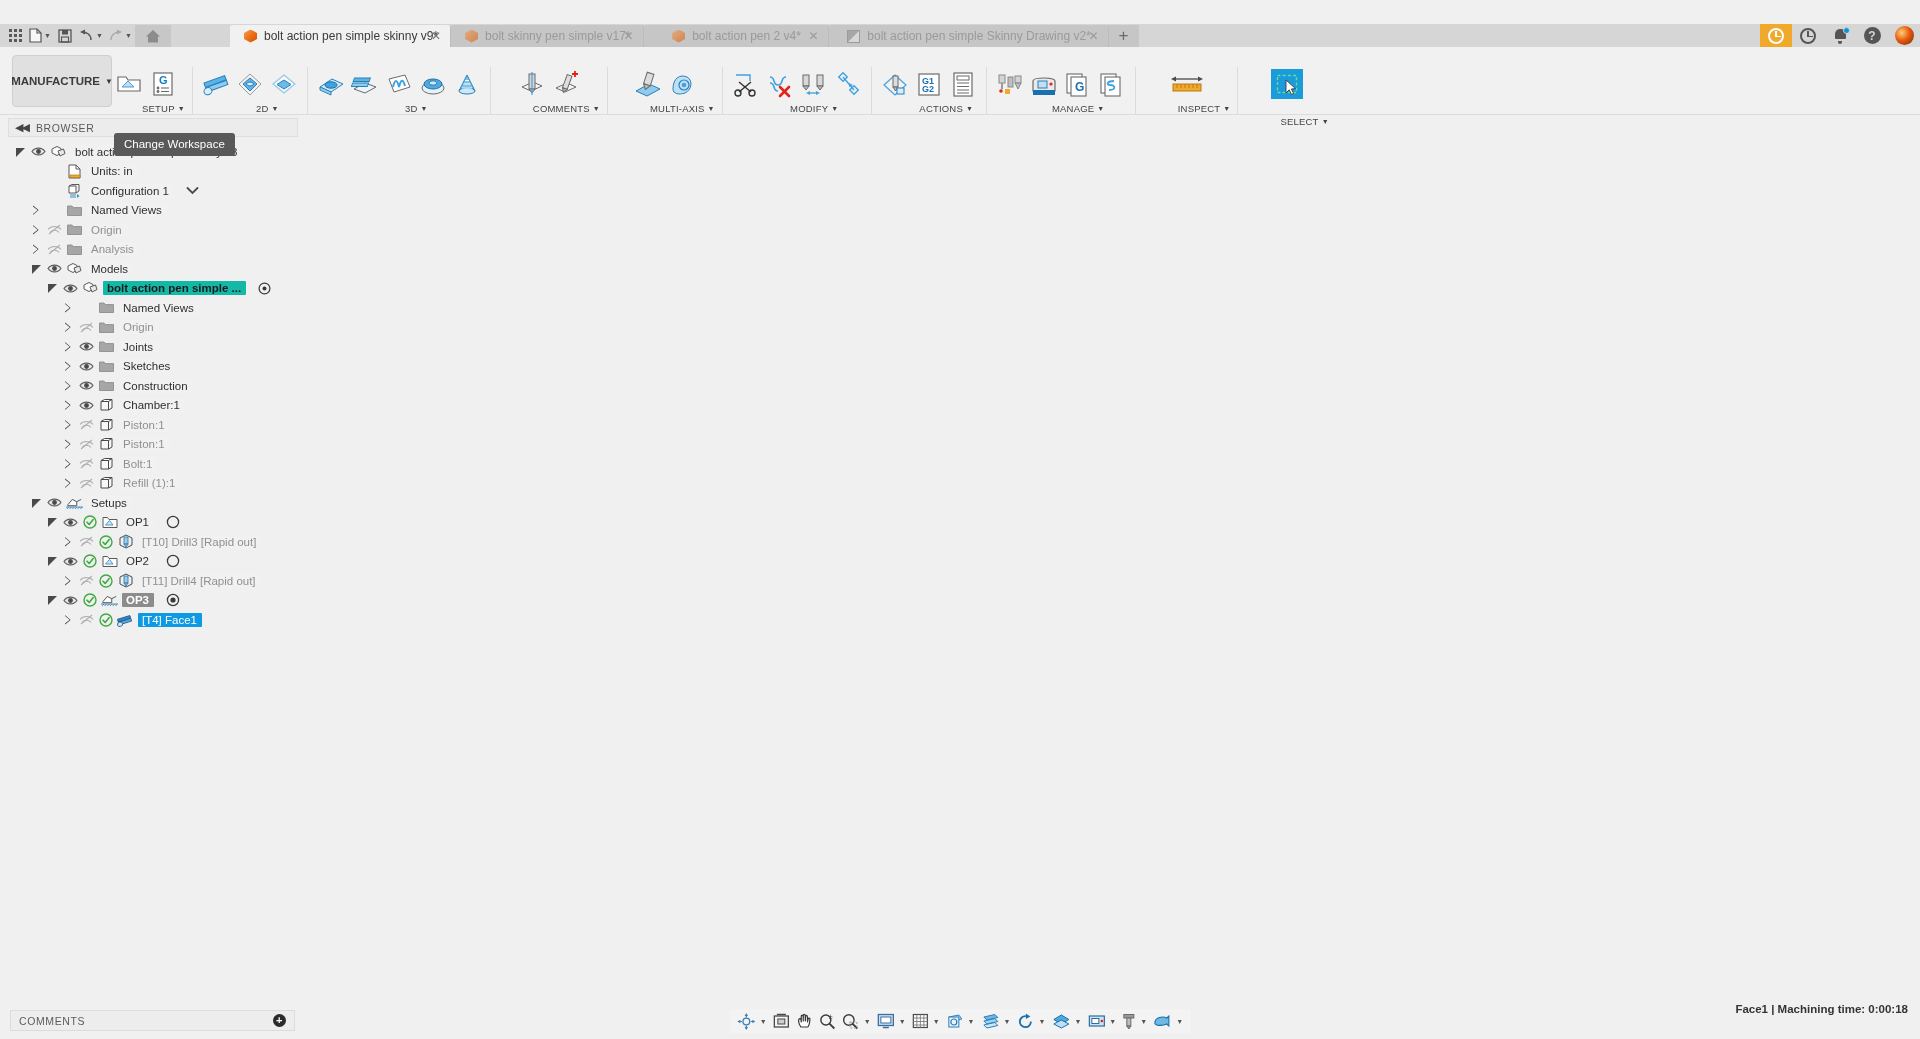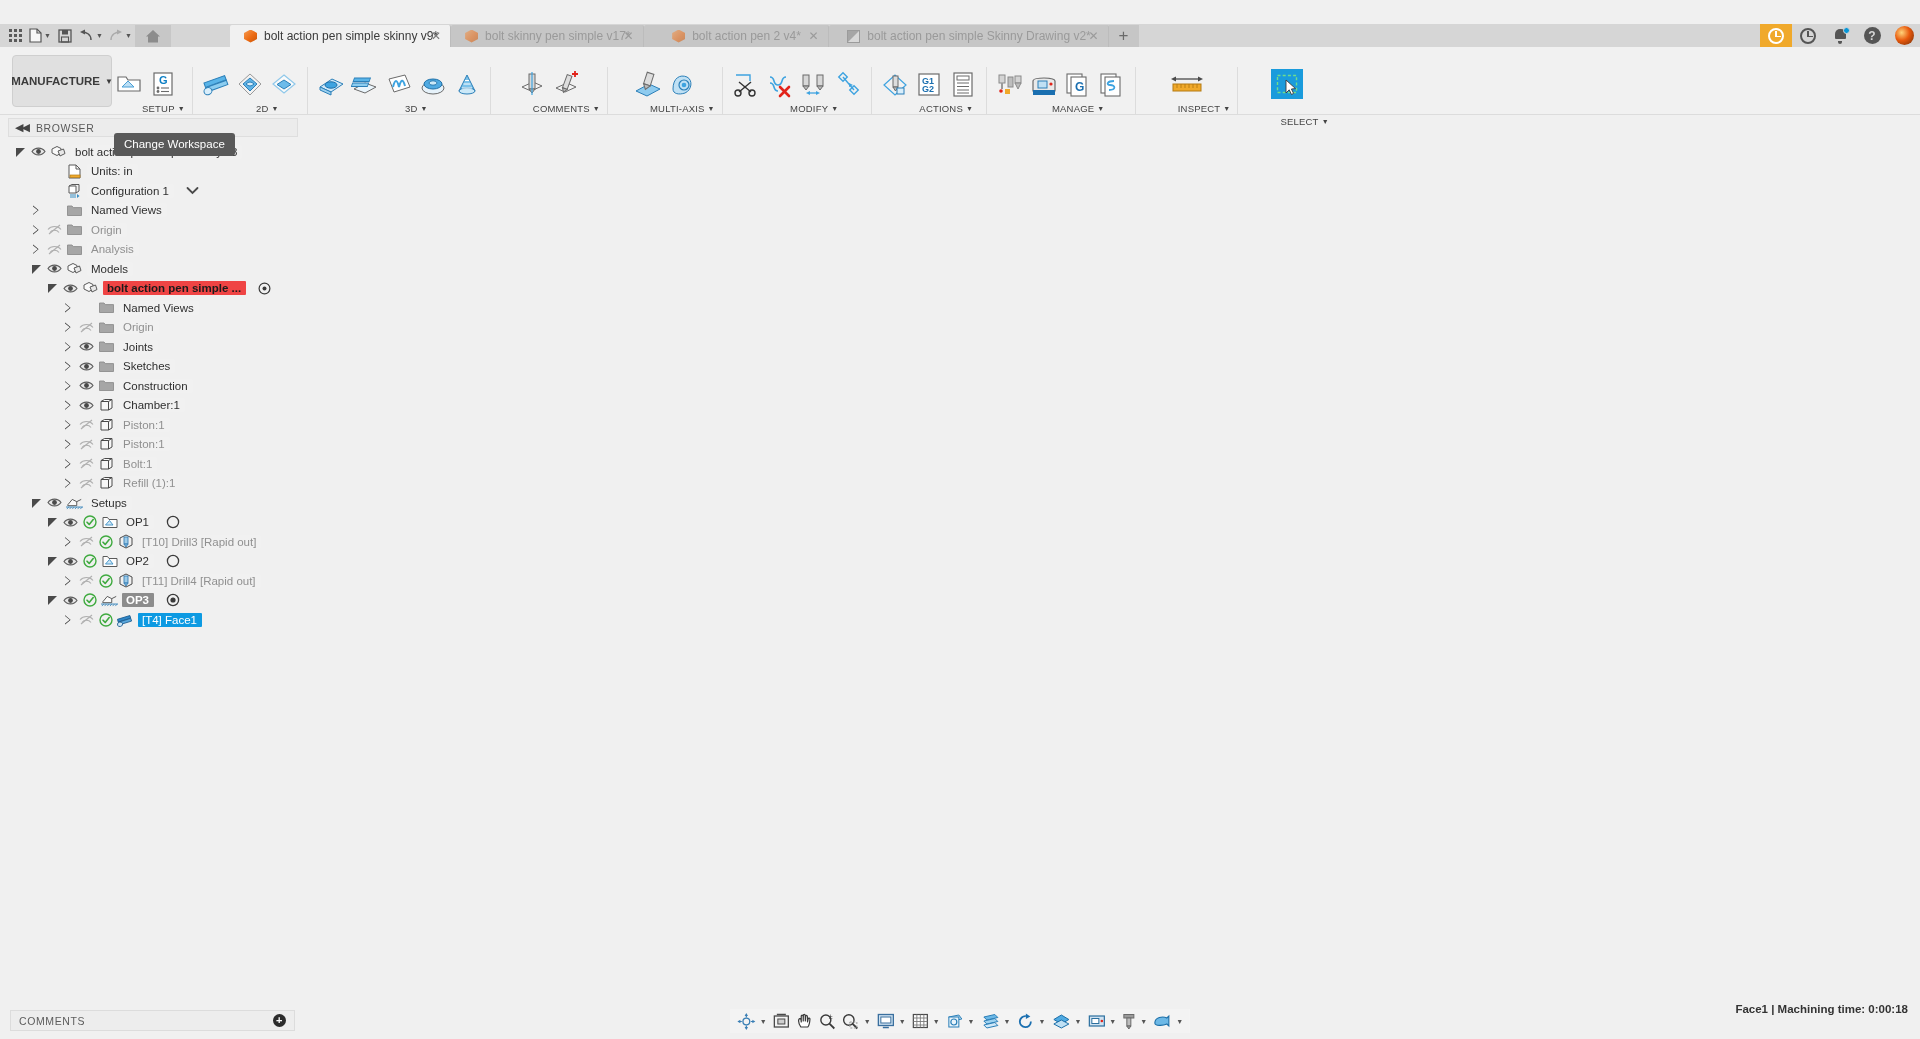--- a/index.html
+++ b/index.html
@@ -189,21 +189,21 @@
   .tree {
     position: absolute; left: 10px; top: 142px; width: 295px;
   }
   .trow {
     height: 19.5px; display: flex; align-items: center; gap: 4px;
     font-size: 11.5px; color: #2f2f2f; white-space: nowrap;
   }
   .trow .tlabel {
     background: rgba(240,240,240,0.82); padding: 1px 5px 1px 4px; border-radius: 1px;
   }
-  .trow .tlabel.sel { background: #ef4444; color: #1b1b1b; font-weight: bold; }
+  .trow .tlabel.sel { background: #14b8a6; color: #1b1b1b; font-weight: bold; }
   .trow .tlabel.gray-sel { background: #8c8c8c; color: #ffffff; font-weight: bold; }
   .trow .tlabel.blue-sel { background: #0d9ae2; color: #ffffff; font-weight: normal; }
   .trow.dim .tlabel { color: #909090; }
   .spacer { flex: none; }
   .arrow-col { width: 13px; flex:none; display:flex; align-items:center; justify-content:center; }
   .arr-right {
     width: 7px; height: 10px; position: relative;
   }
   .arr-right::after{
     content:""; position:absolute; left:0; top:0;

